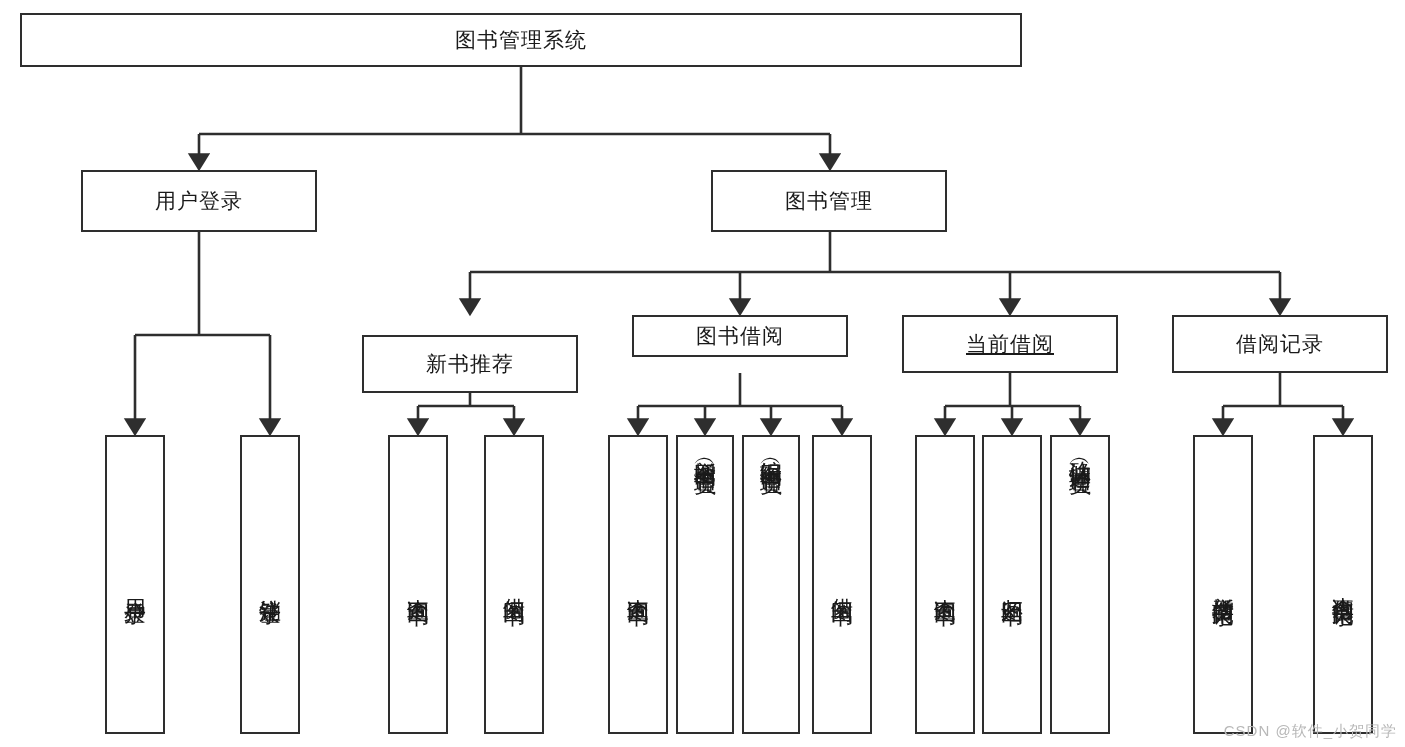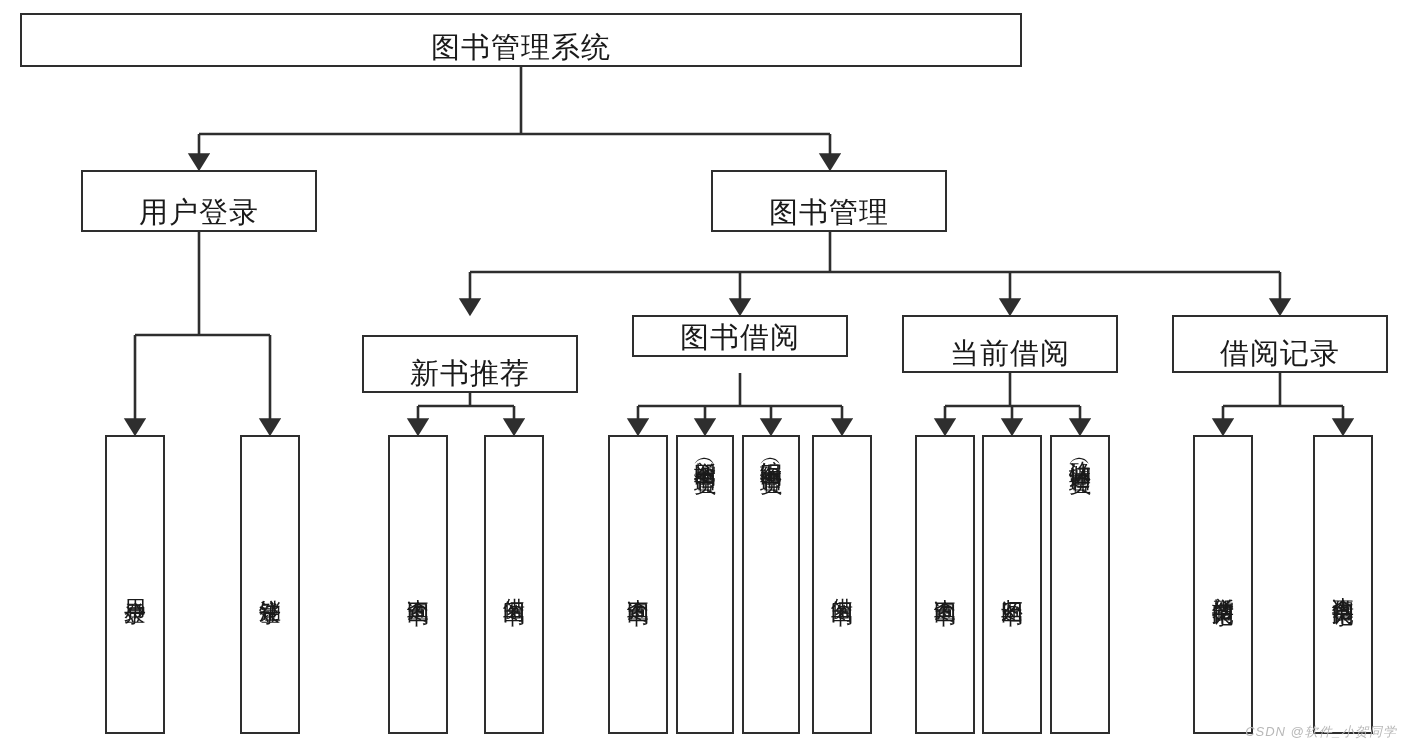--- a/index.html
+++ b/index.html
@@ -15,24 +15,23 @@
     position:absolute;
     box-sizing:border-box;
     background:#ffffff;
     border:2px solid #2e2e2e;
     display:flex;
     align-items:center;
     justify-content:center;
     color:#1a1a1a;
   }
   .node.horiz{
-    font-size:29px;
+    font-size:21px;
     letter-spacing:1px;
     line-height:1.2;
-    align-items:flex-end;
   }
   .node.vert{
     writing-mode:vertical-rl;
     text-orientation:upright;
     font-size:22px;
     line-height:1.18;
     letter-spacing:2px;
     padding:6px 0;
     align-items:center;
     justify-content:center;
@@ -48,25 +47,24 @@
     position:absolute;
     left:0;top:0;
     width:1405px;
     height:747px;
     pointer-events:none;
   }
   .watermark{
     position:absolute;
     right:8px;
     bottom:6px;
-    font-size:13px;
+    font-size:15px;
     color:#b8b8b8;
     letter-spacing:1px;
     white-space:nowrap;
-    font-style:italic;
   }
 </style>
 </head>
 <body>
 
 <div id="canvas">
 
   <svg class="links" viewBox="0 0 1405 747">
     <defs>
       <marker id="arrow" markerWidth="9" markerHeight="9" refX="3.4" refY="4.3" orient="auto" markerUnits="strokeWidth">
@@ -127,21 +125,21 @@
   <div class="node horiz" style="left:711px;top:170px;width:236px;height:62px;">
     <span class="lbl">图书管理</span>
   </div>
 
   <div class="node horiz" style="left:362px;top:315px;width:216px;height:58px;margin-top:20px;">
     <span class="lbl">新书推荐</span>
   </div>
   <div class="node horiz" style="left:632px;top:315px;width:216px;height:42px;">
     <span class="lbl">图书借阅</span>
   </div>
-  <div class="node horiz" style="left:902px;top:315px;width:216px;height:58px;">
+  <div class="node horiz" style="left:902px;top:315px;width:216px;height:58px;text-decoration:underline;">
     <span class="lbl">当前借阅</span>
   </div>
   <div class="node horiz" style="left:1172px;top:315px;width:216px;height:58px;">
     <span class="lbl">借阅记录</span>
   </div>
 
   <div class="node vert" style="left:105px;top:435px;width:60px;height:299px;">
     <span class="lbl">用户登录</span>
   </div>
   <div class="node vert" style="left:240px;top:435px;width:60px;height:299px;">

